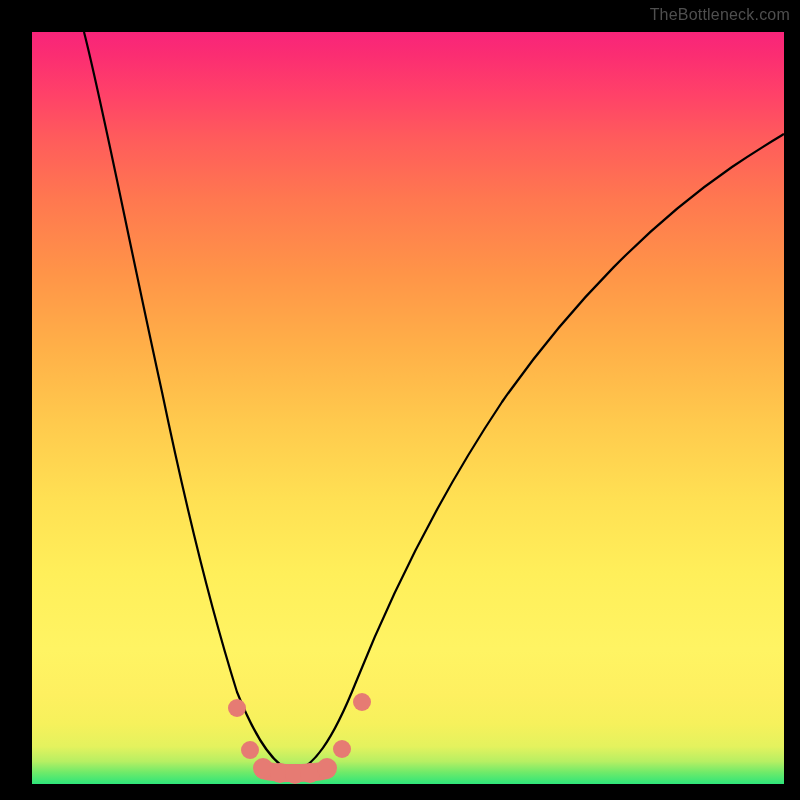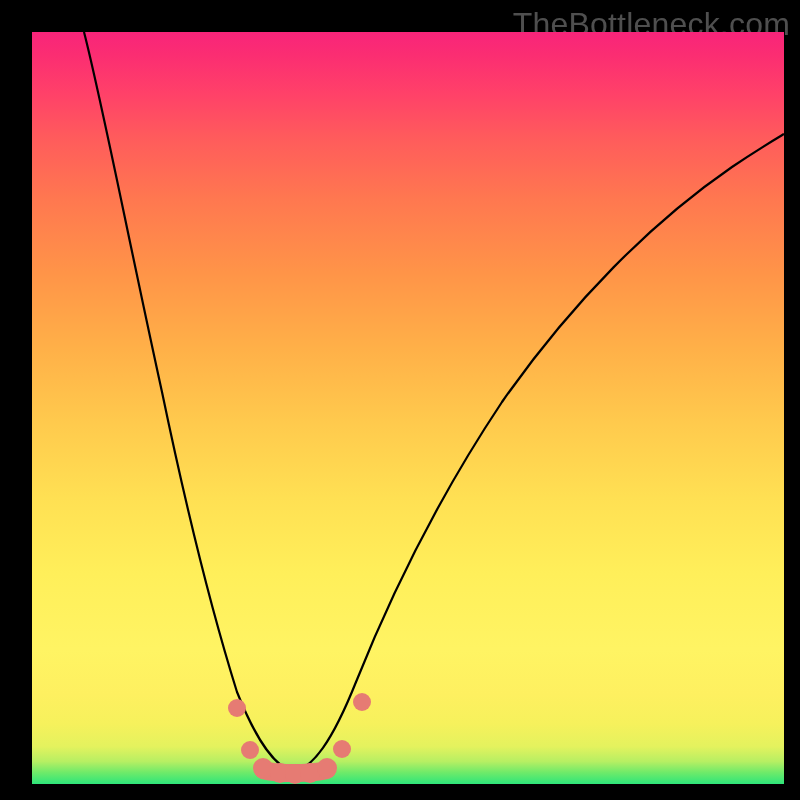--- a/index.html
+++ b/index.html
@@ -43,21 +43,21 @@
       #ff4069 92%,
       #fb2d72 97%,
       #f8247a 100%
     );
   }
   .watermark {
     position: absolute;
     top: 6px;
     right: 10px;
     color: #4f4f4f;
-    font-size: 32px;
+    font-size: 16px;
     font-weight: 400;
     letter-spacing: 0.2px;
     user-select: none;
   }
   svg.curve {
     position: absolute;
     left: 0; top: 0;
     width: 752px;
     height: 752px;
     overflow: visible;

